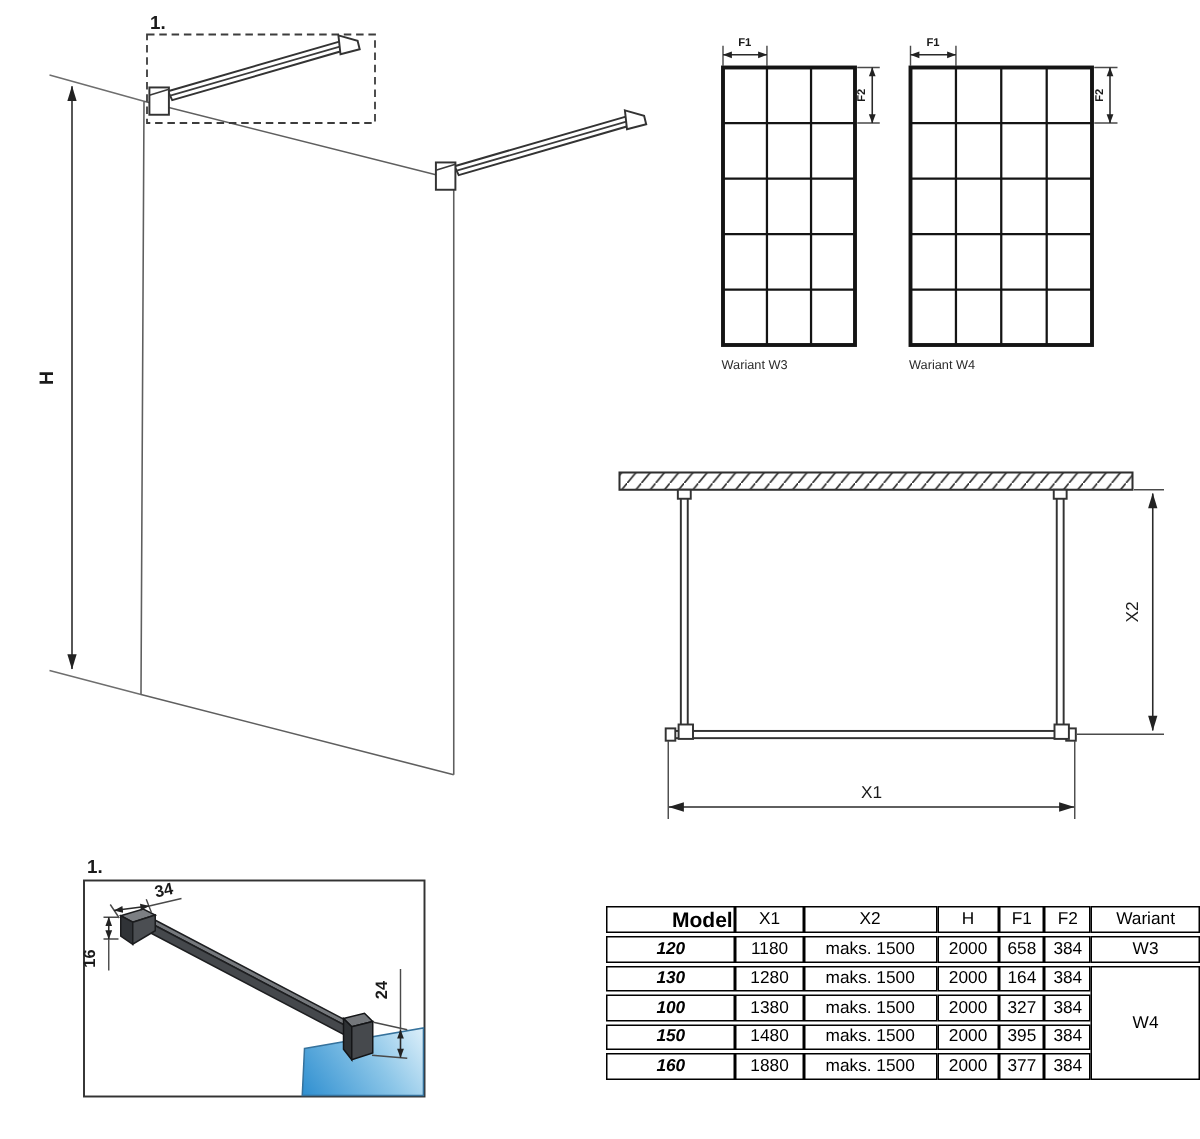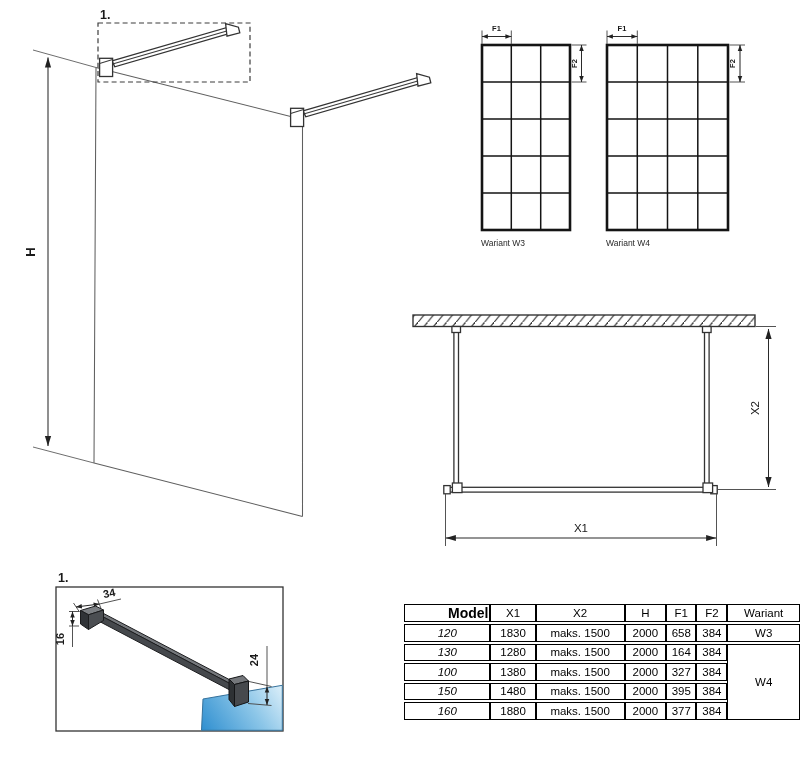--- a/index.html
+++ b/index.html
@@ -23,21 +23,21 @@
   .grid-in{stroke:#141414;stroke-width:1.5;fill:none;}
   .dash{fill:none;stroke:#3c3c3c;stroke-width:1.2;stroke-dasharray:5 3.2;}
 
   table.spec{position:absolute;left:404px;top:602px;border-collapse:separate;
              border-spacing:0 2px;table-layout:fixed;background:#fff;
              font-size:11.5px;color:#000;}
   table.spec th,table.spec td{border:1.4px solid #000;text-align:center;
              height:15.5px;padding:0 1px;overflow:hidden;white-space:nowrap;
              vertical-align:middle;font-weight:normal;}
   table.spec th.hdr-model{font-weight:bold;font-size:14px;padding-left:43px;}
-  table.spec td.c-model{font-weight:normal;font-style:italic;}
+  table.spec td.c-model{font-weight:bold;font-style:italic;}
   table.spec td.c-variant{font-size:11.5px;text-align:center;}
 </style>
 </head>
 <body>
 
 <div id="canvas">
 
 <svg width="800" height="759" viewBox="0 0 800 759">
   <defs>
     <marker id="aL" markerUnits="userSpaceOnUse" markerWidth="11" markerHeight="8" viewBox="0 0 11 8" refX="10.3" refY="4" orient="auto-start-reverse">
@@ -200,21 +200,21 @@
       <th>X2</th>
       <th>H</th>
       <th>F1</th>
       <th>F2</th>
       <th>Wariant</th>
     </tr>
   </thead>
   <tbody>
     <tr>
       <td class="c-model">120</td>
-      <td>1830</td>
+      <td>1180</td>
       <td>maks. 1500</td>
       <td>2000</td>
       <td>658</td>
       <td>384</td>
       <td class="c-variant">W3</td>
     </tr>
     <tr>
       <td class="c-model">130</td>
       <td>1280</td>
       <td>maks. 1500</td>

